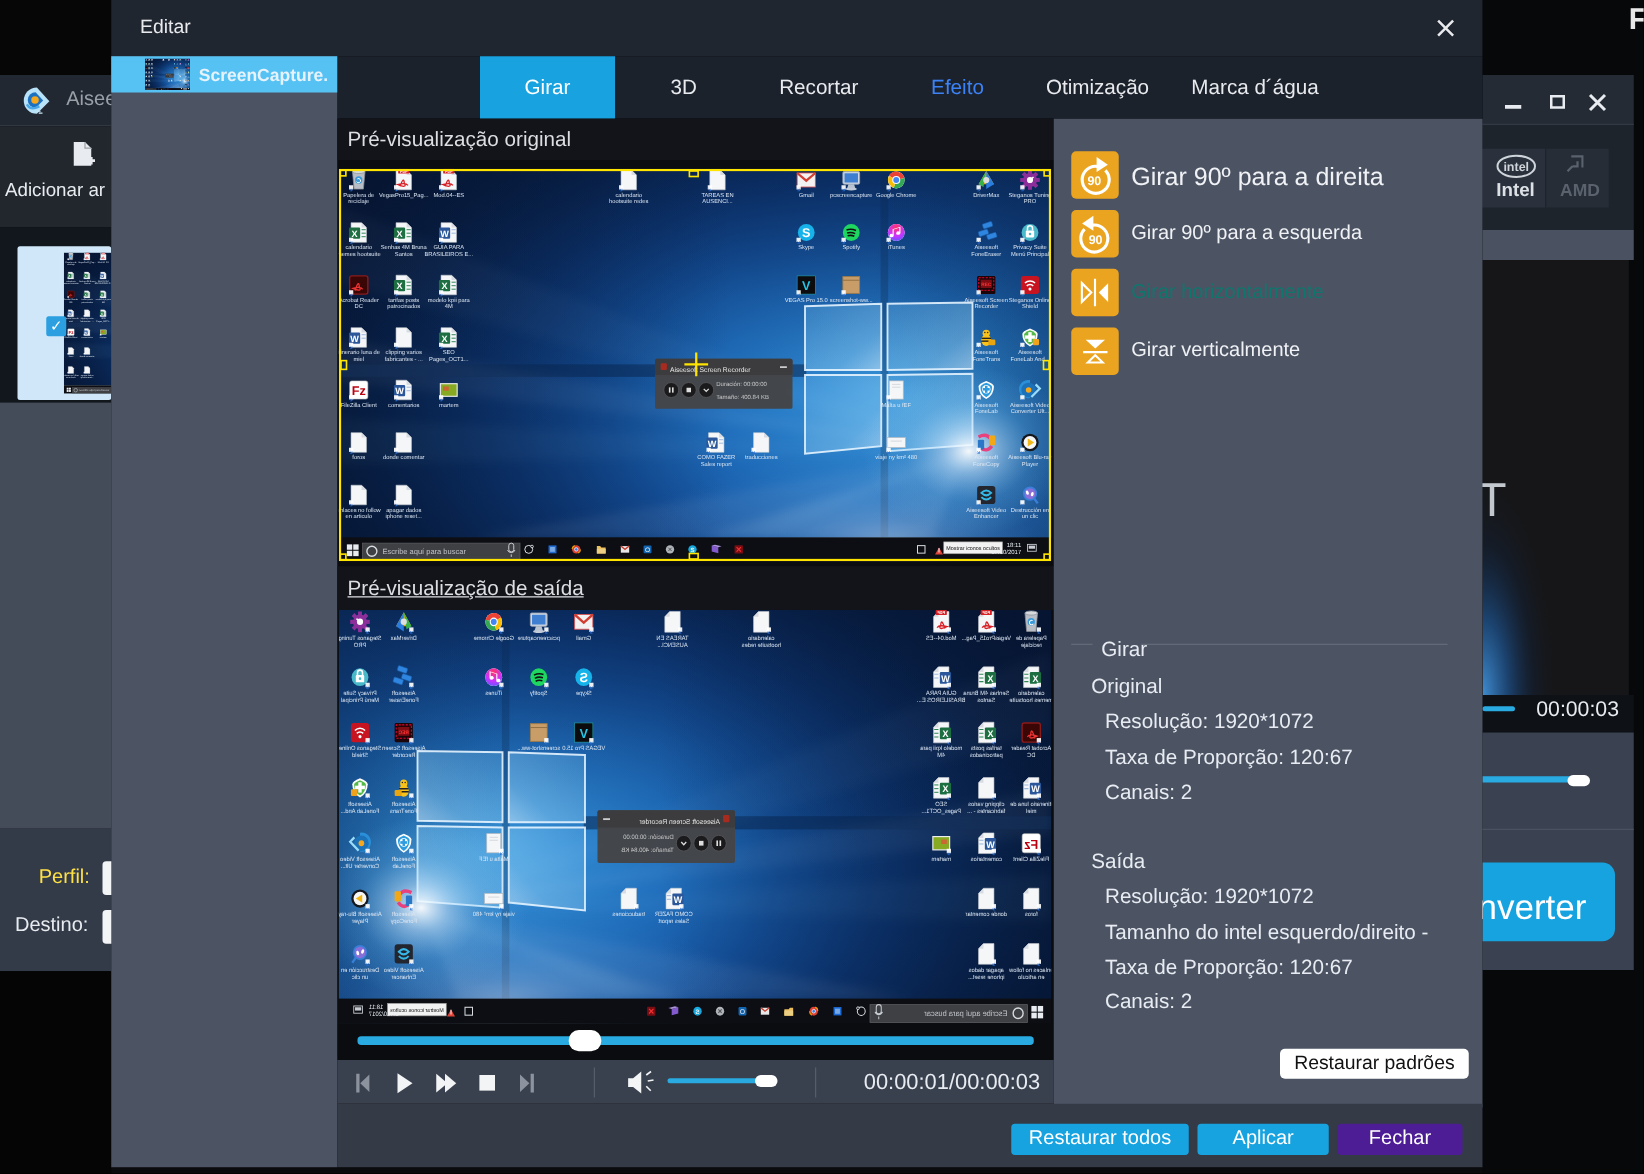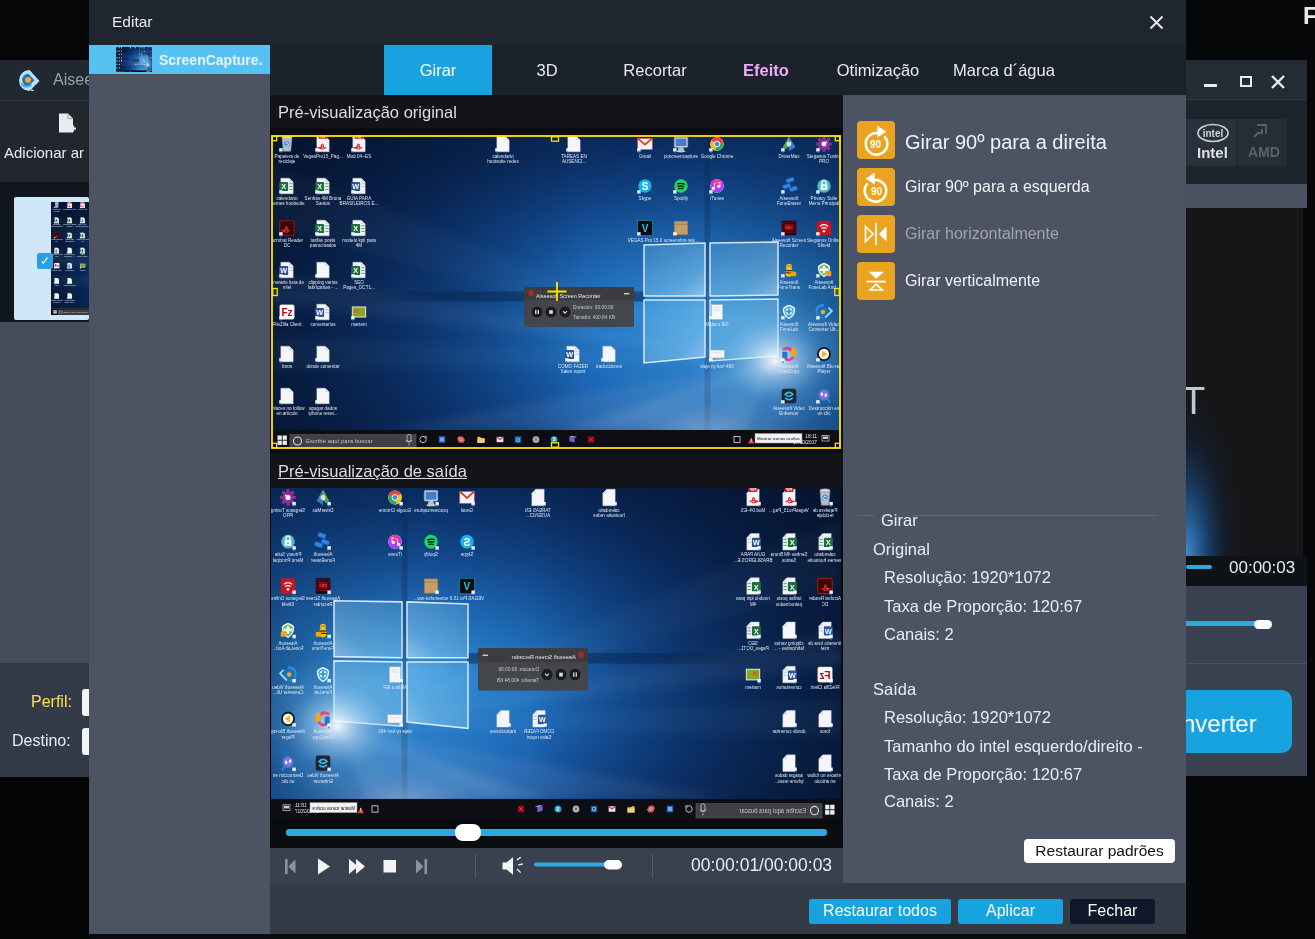--- a/index.html
+++ b/index.html
@@ -655,41 +655,41 @@
       </svg></div>
     <div style="position:absolute;left:1182px;top:380px;font-size:38px;color:#c2c8cd;font-weight:normal;white-space:nowrap;">T</div>
     <div style="position:absolute;left:1186px;top:556px;width:121px;height:30px;background:#0e1116"></div>
     <div style="position:absolute;left:1186px;top:565px;width:26px;height:4px;background:#29abe2;border-radius:2px"></div>
     <div style="position:absolute;left:1229px;top:558px;font-size:17px;color:#e8ecf0;font-weight:normal;white-space:nowrap;">00:00:03</div>
     <div style="position:absolute;left:1186px;top:586px;width:121px;height:190px;background:#3a4150"></div>
     <div style="position:absolute;left:1186px;top:621px;width:71px;height:5px;background:#29abe2"></div>
     <div style="position:absolute;left:1254px;top:620px;width:18px;height:9px;background:#fff;border-radius:4.5px"></div>
     <div style="position:absolute;left:1186px;top:663px;width:121px;height:1px;background:#4a5160"></div>
     <div style="position:absolute;left:1186px;top:690px;width:106px;height:63px;background:#17a3e0;border-radius:0 10px 10px 0"></div>
-    <div style="position:absolute;left:1182px;top:710px;font-size:24px;color:#fff;font-weight:normal;white-space:nowrap;">nverter</div>
+    <div style="position:absolute;left:1182px;top:710px;font-size:28px;color:#fff;font-weight:normal;white-space:nowrap;">nverter</div>
     <div style="position:absolute;left:1186px;top:776px;width:121px;height:163px;background:#07080a"></div>
 <div style="position:absolute;left:89px;top:0;width:1097px;height:45px;background:#20262f"></div>
     <div style="position:absolute;left:112px;top:13px;font-size:15.5px;color:#e8eaee;font-weight:normal;white-space:nowrap;text-align:center;">Editar</div>
     <div style="position:absolute;left:1149px;top:15px;width:15px;height:15px"><svg width="15" height="15">
         <path d="M1.5,1.5 L13.5,13.5 M13.5,1.5 L1.5,13.5" stroke="#e8eaee" stroke-width="2"></path>
       </svg></div>
     <div style="position:absolute;left:89px;top:45px;width:181px;height:889px;background:#4c5464"></div>
     <div style="position:absolute;left:89px;top:45px;width:181px;height:29px;background:#56c2f4"></div>
     <div style="position:absolute;left:116px;top:47px;width:36px;height:25px;overflow:hidden;background:#0a1a38"><svg width="36" height="25" viewBox="0 0 36 25">
         <g transform="scale(0.0632,0.0796)">
           <use href="#desk"></use>
         </g>
       </svg></div>
     <div style="position:absolute;left:159px;top:52px;font-size:14px;color:#e6f3fc;font-weight:bold;white-space:nowrap;">ScreenCapture.</div>
     <div style="position:absolute;left:270px;top:45px;width:916px;height:50px;background:#1c222c"></div>
     <div style="position:absolute;left:384px;top:45px;width:108px;height:50px;background:#18a3e0"></div>
     <div style="position:absolute;left:438px;top:61px;font-size:16.5px;color:#fff;font-weight:normal;white-space:nowrap;transform:translateX(-50%)">Girar</div>
     <div style="position:absolute;left:547px;top:61px;font-size:16.5px;color:#e8eaee;font-weight:normal;white-space:nowrap;transform:translateX(-50%)">3D</div>
     <div style="position:absolute;left:655px;top:61px;font-size:16.5px;color:#e8eaee;font-weight:normal;white-space:nowrap;transform:translateX(-50%)">Recortar</div>
-    <div style="position:absolute;left:766px;top:61px;font-size:16.5px;color:#f0abfc;font-weight:bold;white-space:nowrap;transform:translateX(-50%)">Efeito</div>
+    <div style="position:absolute;left:766px;top:61px;font-size:16.5px;color:#3b82f6;font-weight:normal;white-space:nowrap;transform:translateX(-50%)">Efeito</div>
     <div style="position:absolute;left:878px;top:61px;font-size:16.5px;color:#e8eaee;font-weight:normal;white-space:nowrap;transform:translateX(-50%)">Otimização</div>
     <div style="position:absolute;left:1004px;top:61px;font-size:16.5px;color:#e8eaee;font-weight:normal;white-space:nowrap;transform:translateX(-50%)">Marca d´água</div>
     <div style="position:absolute;left:270px;top:95px;width:573px;height:753px;background:#0b0c0f"></div>
     <div style="position:absolute;left:270px;top:95px;width:573px;height:33px;background:#131419"></div>
     <div style="position:absolute;left:278px;top:103px;font-size:16.5px;color:#dcdee2;font-weight:normal;white-space:nowrap;">Pré-visualização original</div>
     <div style="position:absolute;left:270px;top:453px;width:573px;height:35px;background:#131419"></div>
     <div style="position:absolute;left:278px;top:462px;font-size:16.5px;color:#dcdee2;font-weight:normal;white-space:nowrap;text-decoration:underline;">Pré-visualização de saída</div>
     <div style="position:absolute;left:271px;top:135px;width:570px;height:314px"><svg width="570" height="314" viewBox="0 0 570 314">
         <use href="#desk"></use>
         <rect x="1" y="1" width="568" height="312" fill="none" stroke="#ffe400" stroke-width="1.8"></rect>
@@ -753,21 +753,21 @@
 <path d="M20.3,4.6 L29.3,10.7 L20.3,16.6 z" fill="#fff"></path>
         </g>
         <text x="19.5" y="27" font-size="10" font-weight="bold" fill="#fff" text-anchor="middle" font-family="Liberation Sans,sans-serif">90</text>
       </svg></div>
     <div style="position:absolute;left:905px;top:178px;font-size:16px;color:#f0f2f5;font-weight:normal;white-space:nowrap;">Girar 90º para a esquerda</div>
     <div style="position:absolute;left:857px;top:215px;width:38px;height:38px;background:#eba41f;border-radius:4px"><svg width="38" height="38" viewBox="0 0 38 38">
         <path d="M8.5,11.5 L16,19 L8.5,26.5 z" fill="none" stroke="#fff" stroke-width="1.7"></path>
 <line x1="19" y1="8" x2="19" y2="30" stroke="#fff" stroke-width="1.7"></line>
 <path d="M29.5,11.5 L22,19 L29.5,26.5 z" fill="#fff"></path>
       </svg></div>
-    <div style="position:absolute;left:905px;top:225px;font-size:16px;color:#a3a3a3;font-weight:normal;white-space:nowrap;">Girar horizontalmente</div>
+    <div style="position:absolute;left:905px;top:225px;font-size:16px;color:#0f766e;font-weight:normal;white-space:nowrap;">Girar horizontalmente</div>
     <div style="position:absolute;left:857px;top:262px;width:38px;height:38px;background:#eba41f;border-radius:4px"><svg width="38" height="38" viewBox="0 0 38 38">
         <path d="M11.5,9.8 h15.5 L19.2,16.8 z" fill="#fff"></path>
 <line x1="9.5" y1="19.6" x2="29" y2="19.6" stroke="#fff" stroke-width="1.8"></line>
 <path d="M13.2,28 h12 L19.2,22.2 z" fill="none" stroke="#fff" stroke-width="1.6"></path>
       </svg></div>
     <div style="position:absolute;left:905px;top:272px;font-size:16px;color:#f0f2f5;font-weight:normal;white-space:nowrap;">Girar verticalmente</div>
     <div style="position:absolute;left:857px;top:515px;width:17px;height:1px;background:#636a77"></div>
     <div style="position:absolute;left:881px;top:511px;font-size:16.5px;color:#e8ecf2;font-weight:normal;white-space:nowrap;">Girar</div>
     <div style="position:absolute;left:913px;top:515px;width:245px;height:1px;background:#636a77"></div>
     <div style="position:absolute;left:873px;top:540px;font-size:16.5px;color:#e8ecf2;font-weight:normal;white-space:nowrap;">Original</div>
@@ -776,14 +776,14 @@
     <div style="position:absolute;left:884px;top:625px;font-size:16.5px;color:#e8ecf2;font-weight:normal;white-space:nowrap;">Canais: 2</div>
     <div style="position:absolute;left:873px;top:680px;font-size:16.5px;color:#e8ecf2;font-weight:normal;white-space:nowrap;">Saída</div>
     <div style="position:absolute;left:884px;top:708px;font-size:16.5px;color:#e8ecf2;font-weight:normal;white-space:nowrap;">Resolução: 1920*1072</div>
     <div style="position:absolute;left:884px;top:737px;font-size:16.5px;color:#e8ecf2;font-weight:normal;white-space:nowrap;">Tamanho do intel esquerdo/direito -</div>
     <div style="position:absolute;left:884px;top:765px;font-size:16.5px;color:#e8ecf2;font-weight:normal;white-space:nowrap;">Taxa de Proporção: 120:67</div>
     <div style="position:absolute;left:884px;top:792px;font-size:16.5px;color:#e8ecf2;font-weight:normal;white-space:nowrap;">Canais: 2</div>
     <div style="position:absolute;left:1024px;top:839px;width:151px;height:24px;background:#fff;border-radius:4px;color:#111;font-size:15.5px;text-align:center;line-height:24px">Restaurar padrões</div>
 <div style="position:absolute;left:270px;top:883px;width:916px;height:51px;background:#343b47"></div>
     <div style="position:absolute;left:809px;top:899px;width:142px;height:25px;background:#17a3e0;border-radius:3px;color:#fff;font-size:16px;text-align:center;line-height:24px">Restaurar todos</div>
     <div style="position:absolute;left:958px;top:899px;width:105px;height:25px;background:#17a3e0;border-radius:3px;color:#fff;font-size:16px;text-align:center;line-height:24px">Aplicar</div>
-    <div style="position:absolute;left:1070px;top:899px;width:85px;height:25px;background:#0f172a;border-radius:3px;color:#fff;font-size:16px;text-align:center;line-height:24px">Fechar</div>
+    <div style="position:absolute;left:1070px;top:899px;width:100px;height:25px;background:#4c1d95;border-radius:3px;color:#fff;font-size:16px;text-align:center;line-height:24px">Fechar</div>
     <div style="position:absolute;left:89px;top:934px;width:1097px;height:5px;background:#0a0b0d"></div>
 </div>
 </body></html>

